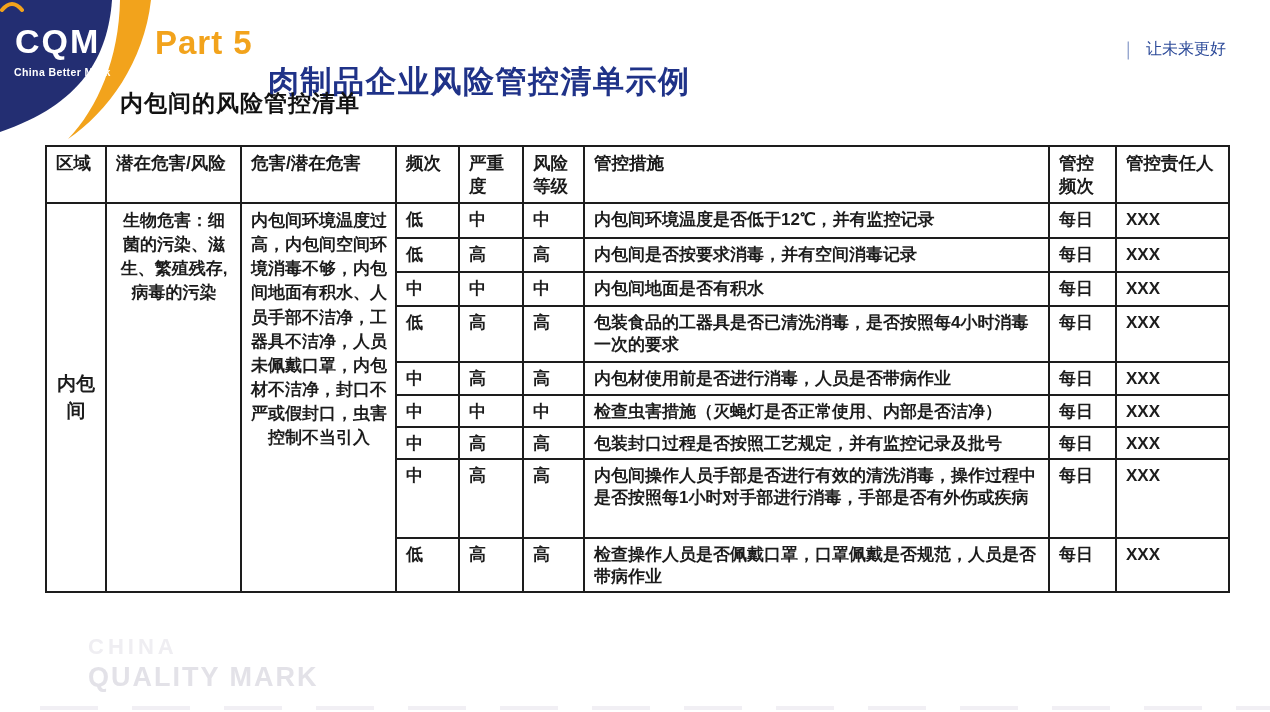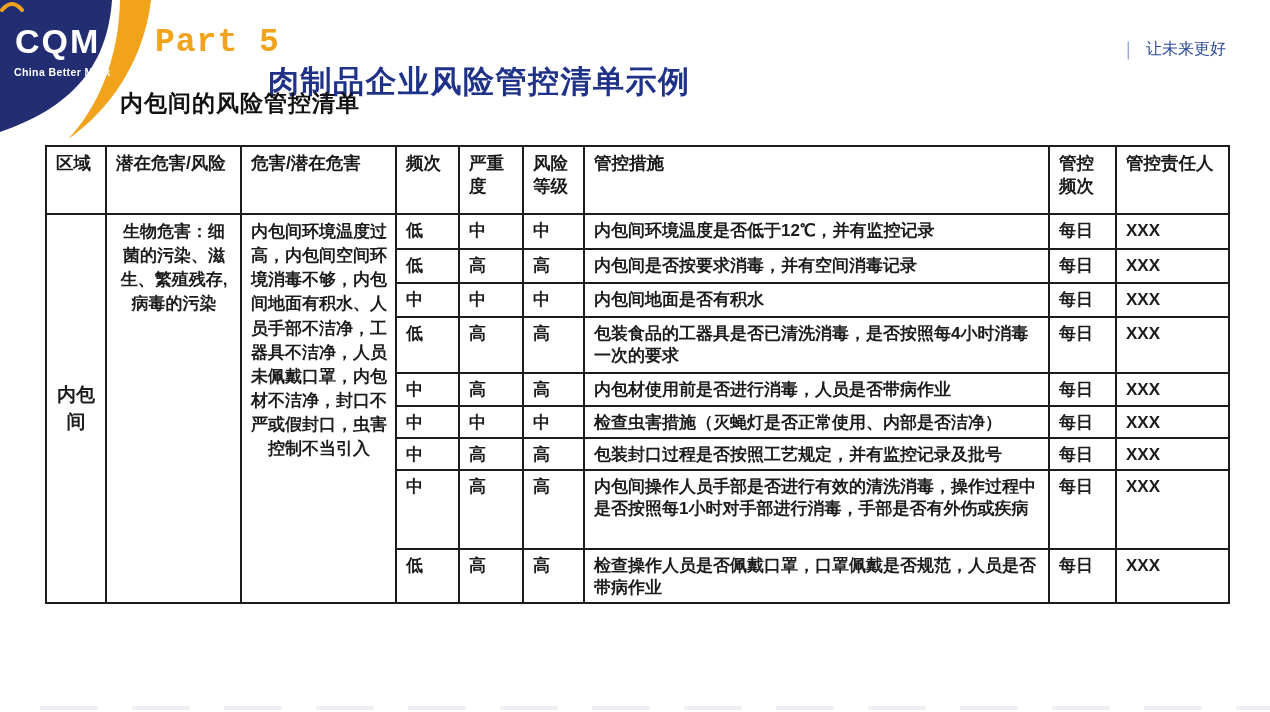--- a/index.html
+++ b/index.html
@@ -22,21 +22,21 @@
   }
   .logo-sub {
     position: absolute; left: 14px; top: 66px;
     color: #ffffff; font-size: 10.5px; font-weight: 600; letter-spacing: 0.4px;
   }
   .logo-arc { position: absolute; left: 41px; top: 12px; }
 
   
   .part-label {
     position: absolute; left: 155px; top: 24px;
-    color: #f2a31c; font-size: 33px; font-weight: 800; letter-spacing: 1px; font-family: Liberation Mono, monospace;
+    color: #f2a31c; font-size: 33px; font-weight: 800; letter-spacing: 1px;
   }
   .slide-title {
     position: absolute; left: 268px; top: 26px;
     color: #1f3288; font-size: 31px; font-weight: 800; letter-spacing: 1.5px; margin-top: 35px;
   }
   .tagline {
     position: absolute; right: 44px; top: 37px;
     color: #2c4a99; font-size: 19px; display: flex; align-items: center; gap: 9px;
   }
   .tagline .en { letter-spacing: 1px; font-weight: 500; }
@@ -56,21 +56,21 @@
   .risk-table th, .risk-table td {
     border: 2px solid #1d1d1d;
     font-size: 17px; line-height: 1.32;
     vertical-align: top; text-align: left;
     padding: 5px 8px 2px 9px;
     overflow: hidden;
     word-break: break-all;
   }
   .risk-table th { font-weight: 700; font-size: 17.5px; }
   .risk-table td { font-weight: 600; color: #1c1c1c; }
-  thead tr   { height: 68px; }
+  thead tr   { height: 57px; }
   tr.r0 { height: 35px; } tr.r1 { height: 34px; } tr.r2 { height: 34px; }
   tr.r3 { height: 56px; } tr.r4 { height: 33px; } tr.r5 { height: 32px; }
   tr.r6 { height: 32px; } tr.r7 { height: 79px; } tr.r8 { height: 51px; }
   td.area-cell { vertical-align: middle; text-align: center; font-size: 19px; font-weight: 700; line-height: 1.45; padding: 0 8px; }
   td.hazard-cell, td.source-cell { line-height: 1.42; text-align: center; }
 
   
   .watermark { position: absolute; left: 88px; top: 634px; user-select: none; }
   .watermark .wm1 { color: #efeef2; font-size: 22px; font-weight: 600; letter-spacing: 4px; }
   .watermark .wm2 { color: #e3e2e8; font-size: 27px; font-weight: 800; letter-spacing: 2px; margin-top: 2px; }
@@ -202,16 +202,20 @@
         <td>低</td>
         <td>高</td>
         <td>高</td>
         <td>检查操作人员是否佩戴口罩，口罩佩戴是否规范，人员是否带病作业</td>
         <td>每日</td>
         <td>XXX</td>
       </tr>
     </tbody>
   </table>
 
+  <div class="watermark">
+    <div class="wm1">CHINA</div>
+    <div class="wm2">QUALITY MARK</div>
+  </div>
 
   <div class="film-strip"></div>
 
 </div>
 
 </body></html>

